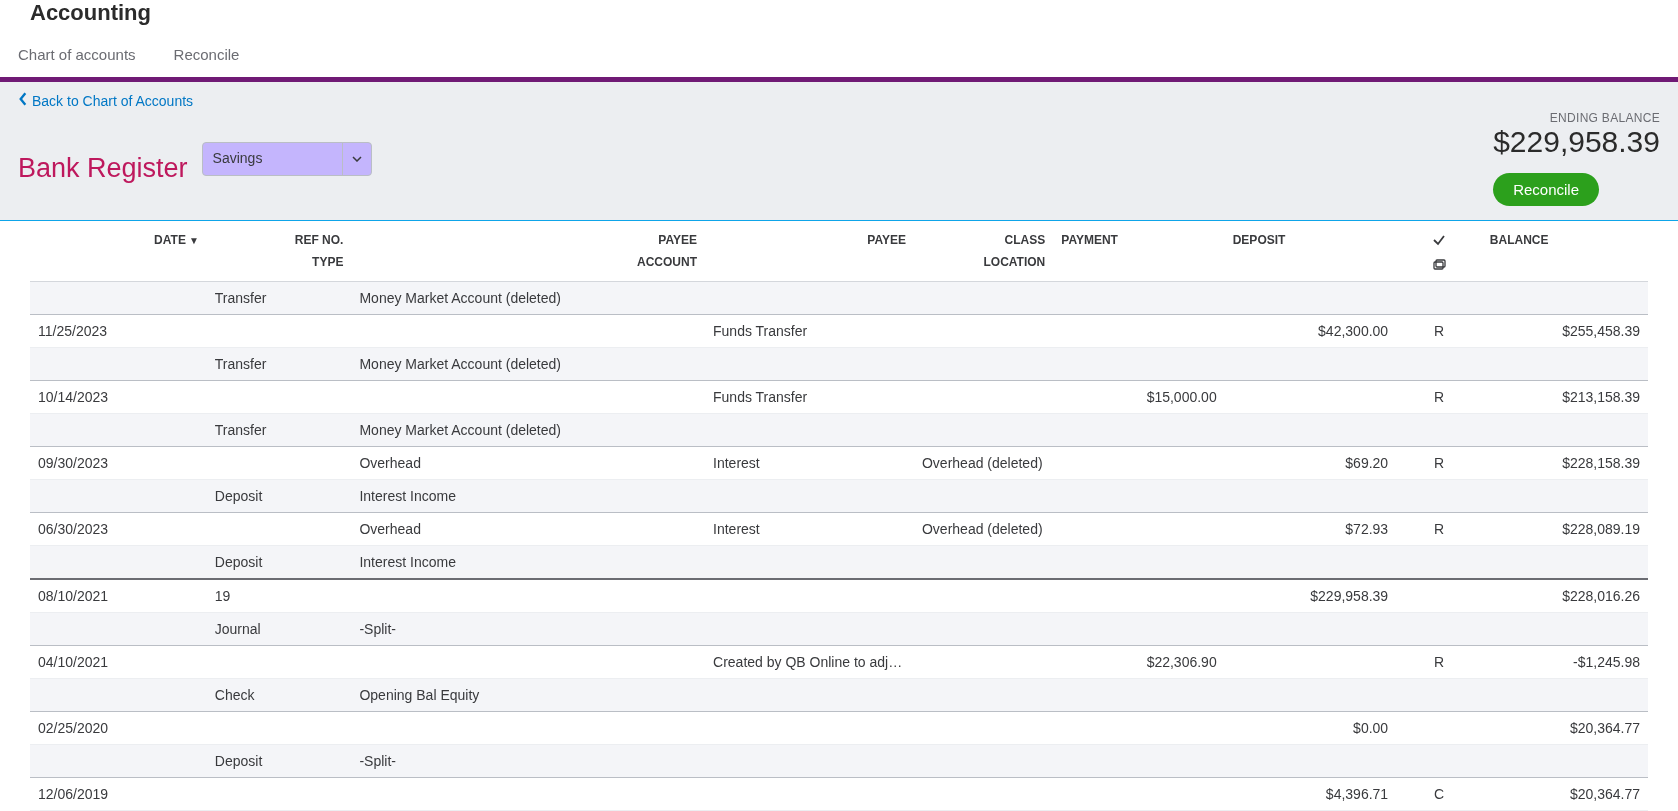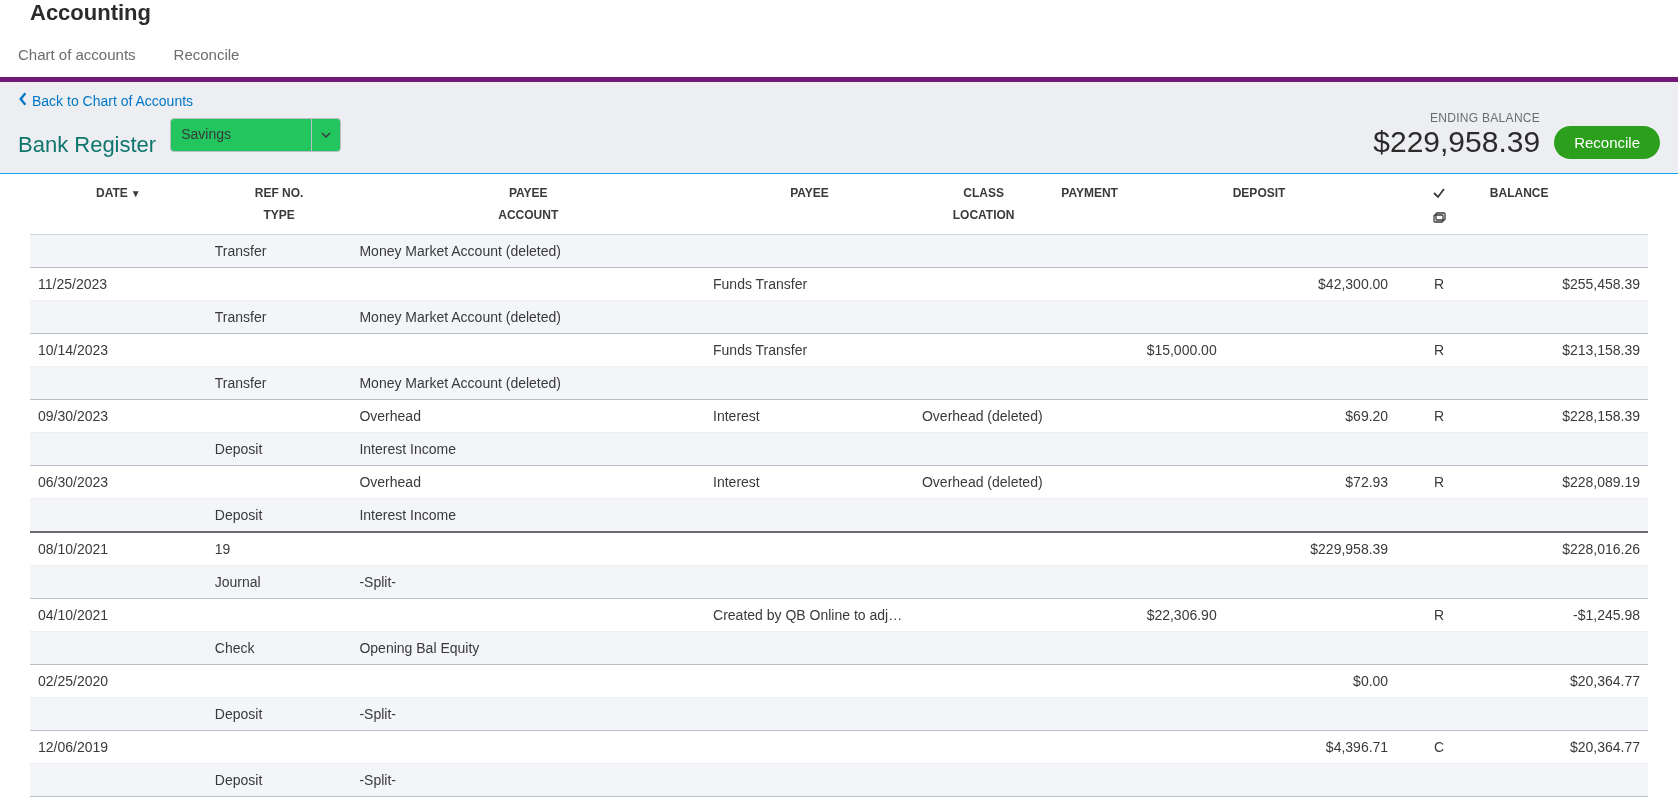--- a/index.html
+++ b/index.html
@@ -38,58 +38,58 @@
     cursor: pointer;
     margin-bottom: 2px;
   }
   .back-link svg { width: 10px; height: 14px; }
   .toolbar-row {
     display: flex;
     align-items: center;
     justify-content: space-between;
   }
   .toolbar-left { display: flex; align-items: center; gap: 14px; }
-  .register-title { font-size: 22px; color: #0f766e; margin-top: 20px; }
+  .register-title { font-size: 27px; color: #be185d; margin-top: 20px; }
   .account-select {
     display: flex;
     align-items: stretch;
     border: 1px solid #babec5;
     border-radius: 4px;
-    background: #22c55e;
+    background: #c4b5fd;
     height: 34px;
   }
   .account-select .sel-label {
     padding: 7px 80px 7px 10px;
     font-size: 14px;
     border-right: 1px solid #babec5;
   }
   .account-select .sel-caret {
     width: 28px; display:flex; align-items:center; justify-content:center;
   }
-  .toolbar-right { display:flex; align-items:flex-end; gap:14px; }
+  .toolbar-right { display:flex; align-items:flex-start; gap:14px;flex-direction:column; }
   .ending-block { text-align:right; }
   .ending-label { font-size:12px; color:#6b6c72; letter-spacing:0.3px; }
   .ending-value { font-size:30px; color:#2b2b2b; }
   .reconcile-btn {
     background:#2ca01c; color:#fff; border:none; border-radius:18px;
     padding:8px 20px; font-size:15px; cursor:pointer;
   }
   
   .reg-table { width: calc(100% - 60px); margin: 0 30px; border-collapse: collapse; table-layout: fixed; }
   .reg-table col.c-date    { width: 165px; }
   .reg-table col.c-ref     { width: 135px; }
   .reg-table col.c-payee   { width: 330px; }
   .reg-table col.c-memo    { width: 195px; }
   .reg-table col.c-class   { width: 130px; }
   .reg-table col.c-pay     { width: 160px; }
   .reg-table col.c-dep     { width: 160px; }
   .reg-table col.c-rec     { width: 80px; }
   .reg-table col.c-bal     { width: 155px; }
   .reg-table thead th {
-    text-align:center;
+    text-align:right;
     font-size:12px;
     font-weight:600;
     color:#393a3d;
     padding: 12px 8px 6px 8px;
     border-bottom: 1px solid #d4d7dc;
     vertical-align: top;
     background:#fff;
   }
   .reg-table thead th .sub { display:block; margin-top:8px; }
   .reg-table thead th.num { text-align:left; }

